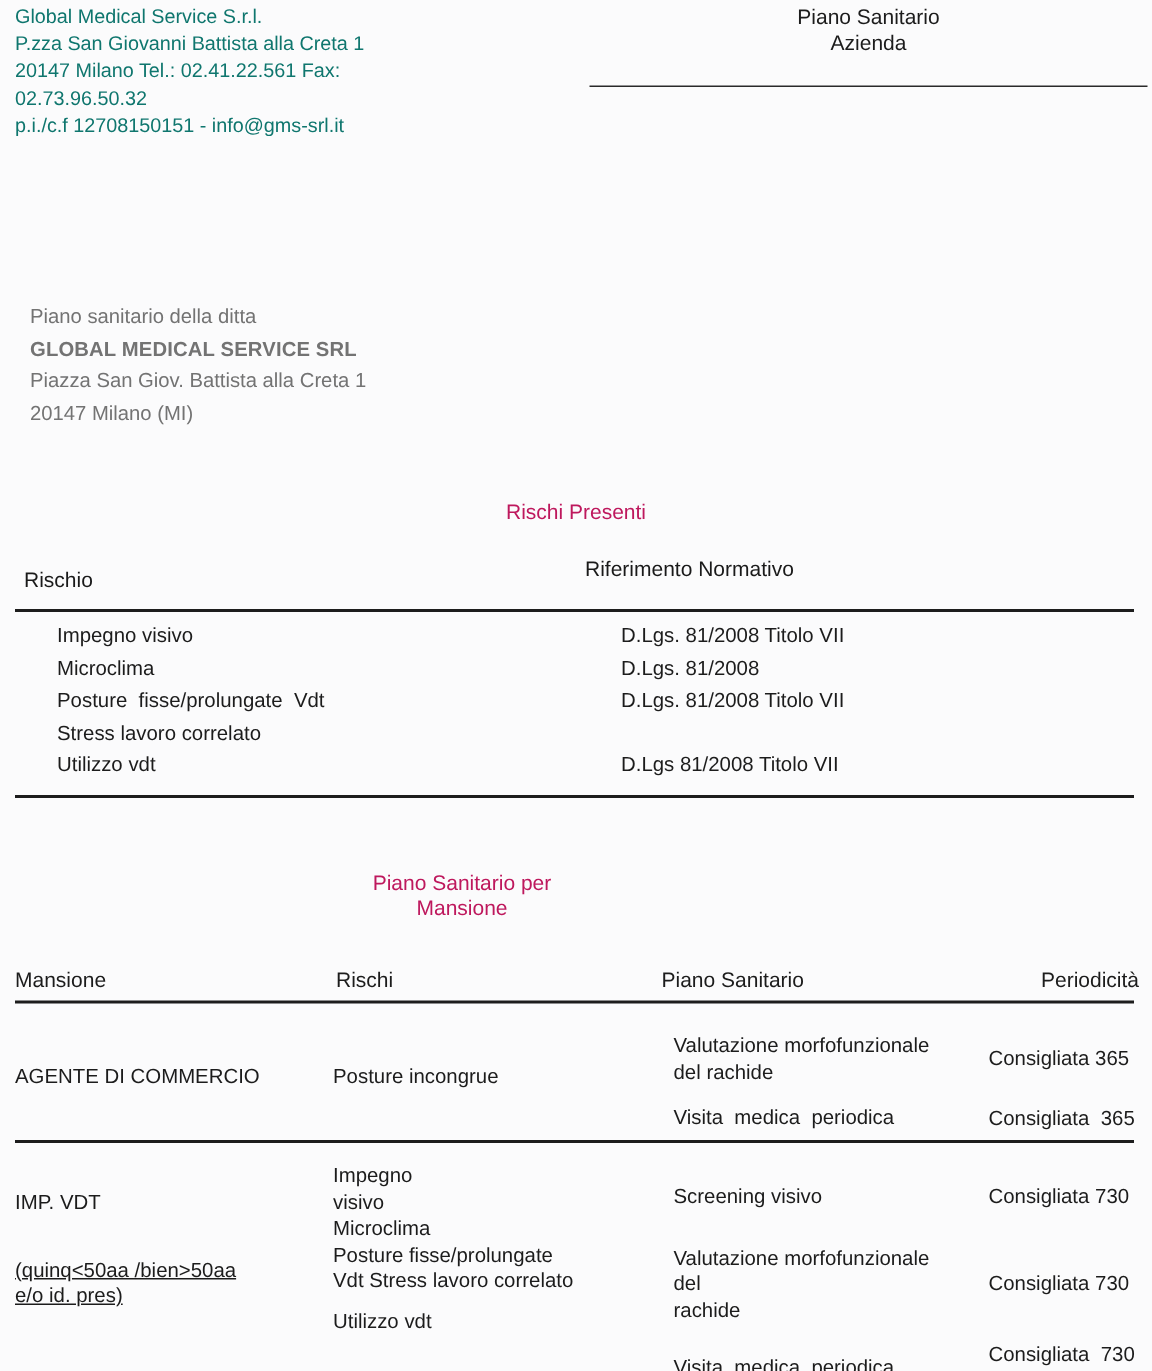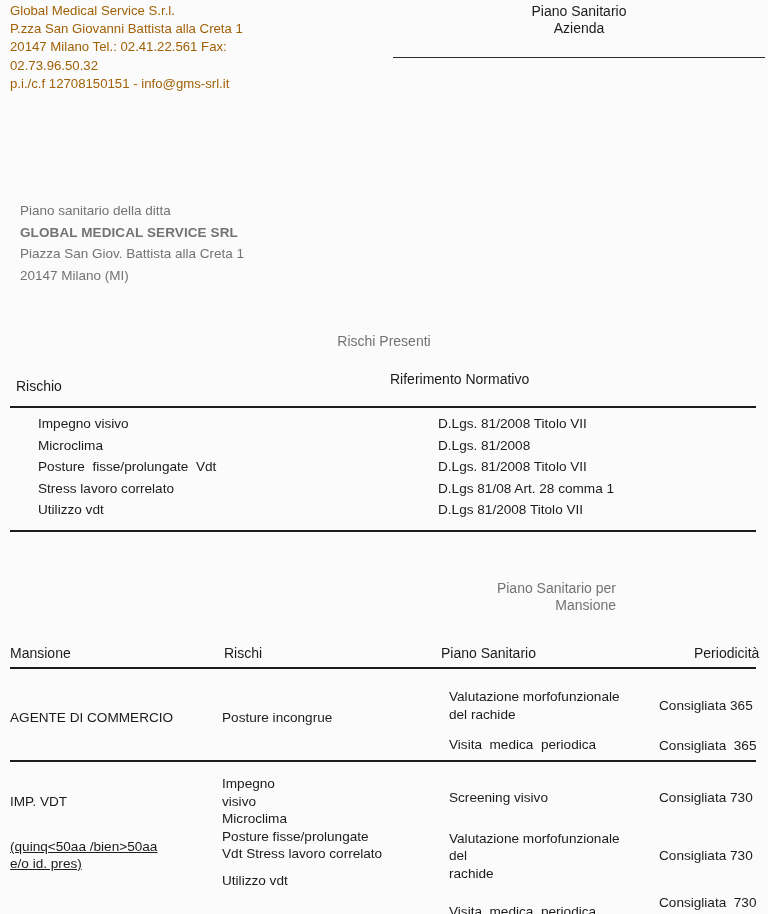--- a/index.html
+++ b/index.html
@@ -26,21 +26,21 @@
   
   .abs { position: absolute; }
 
   
   #letterhead {
     left: 10px;
     top: 2px;
     width: 370px;
     font-size: 13.2px;
     line-height: 18.2px;
-    color: #a16207;
+    color: #0f766e;
   }
   #letterhead div { white-space: pre-wrap; }
 
   
   #doc-title {
     left: 392px;
     top: 3px;
     width: 374px;
     text-align: center;
     font-size: 14px;
@@ -65,24 +65,24 @@
     line-height: 21.5px;
     color: #737373;
   }
   #company-block .strong { font-weight: bold; letter-spacing: .1px; }
 
   
   .section-title {
     text-align: center;
     font-size: 14px;
     line-height: 17px;
-    color: #737373;
+    color: #be185d;
   }
   #risks-title { left: 0; top: 333px; width: 768px; }
-  #plan-title  { left: 0; top: 580px; width: 616px; text-align: right; }
+  #plan-title  { left: 0; top: 580px; width: 616px; }
 
   
   .rule {
     position: absolute;
     height: 0;
     border-top: 2px solid #1d1d1d;
   }
 
   
   #risks-head-rischio   { left: 16px;  top: 378px; font-size: 14px; }
@@ -92,21 +92,21 @@
 
   #risks-rows { left: 0; top: 413px; width: 768px; margin-left: 28px; }
   .risk-row {
     position: relative;
     height: 21.5px;
     font-size: 13.6px;
     line-height: 21.5px;
     color: #1c1c1c;
   }
   .risk-row .c-name { position: absolute; left: 10px;  top: 0; }
-  .risk-row .c-ref  { position: absolute; left: 410px; top: 0; }
+  .risk-row .c-ref  { position: absolute; left: 386px; top: 0; }
 
   
   #plan-head { position: absolute; left: 0; top: 643px; width: 768px; height: 20px; }
   #plan-head span {
     position: absolute;
     top: 0;
     font-size: 14px;
     line-height: 20px;
     color: #1c1c1c;
   }
@@ -196,21 +196,20 @@
     <div class="risk-row">
       <span class="c-name nowrap">Microclima</span>
       <span class="c-ref">D.Lgs. 81/2008</span>
     </div>
     <div class="risk-row">
       <span class="c-name nowrap">Posture  fisse/prolungate  Vdt</span>
       <span class="c-ref">D.Lgs. 81/2008 Titolo VII</span>
     </div>
     <div class="risk-row">
       <span class="c-name nowrap">Stress lavoro correlato</span>
-      <span class="c-ref">D.Lgs 81/08 Art. 28 comma 1</span>
     </div>
     <div class="risk-row">
       <span class="c-name nowrap">Utilizzo vdt</span>
       <span class="c-ref">D.Lgs 81/2008 Titolo VII</span>
     </div>
   </div>
 
   <div class="rule" id="risks-rule-bottom"></div>
 
   <div class="abs section-title" id="plan-title">

